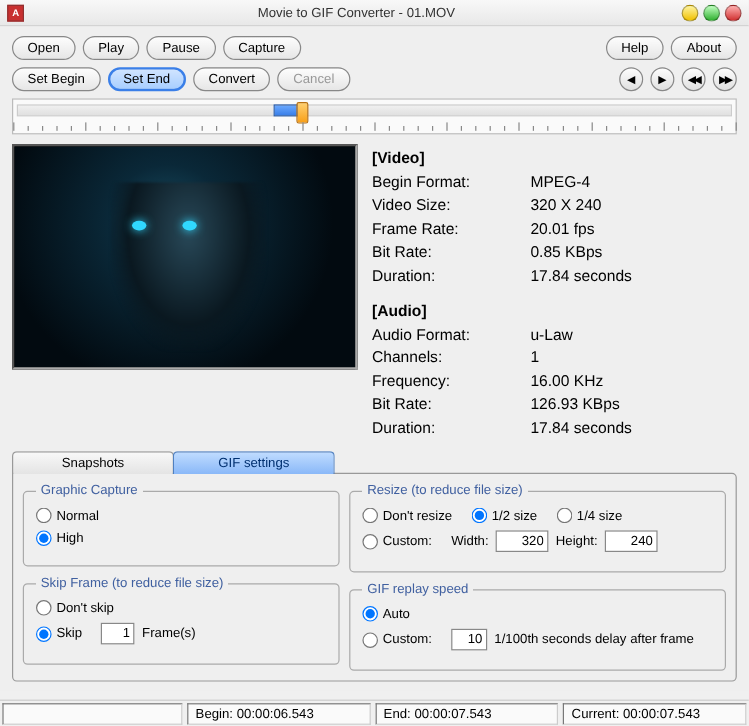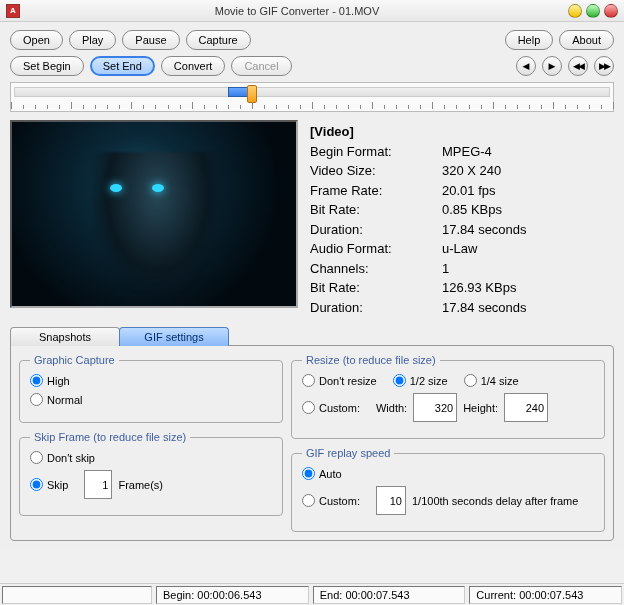--- a/index.html
+++ b/index.html
@@ -31,30 +31,30 @@
 .preview .glow1 { position: absolute; left: 98px; top: 62px; width: 12px; height: 8px; background: #30d8ff; border-radius: 50%; box-shadow: 0 0 8px #30d8ff; }
 .preview .glow2 { position: absolute; left: 140px; top: 62px; width: 12px; height: 8px; background: #30d8ff; border-radius: 50%; box-shadow: 0 0 8px #30d8ff; }
 .info { flex: 1; font-size: 13px; line-height: 1.5; padding-left: 4px; }
 .info .section { font-weight: bold; margin-top: 2px; }
 .info table { border-collapse: collapse; }
 .info td { padding: 0; }
 .info td:first-child { width: 112px; }
 .info td:nth-child(2) { width: 140px; padding-left: 20px; }
 .tabs { margin-top: 10px; }
 .tabstrip { display: flex; position: relative; z-index: 2; }
-.tab { padding: 3px 0; width: 110px; text-align: center; border: 1px solid #999; border-bottom: none; background: linear-gradient(#f8f8f8,#e4e4e4); border-radius: 4px 4px 0 0; margin-right: -1px; font-size: 11px; cursor: pointer; }
+.tab { padding: 3px 0; width: 135px; text-align: center; border: 1px solid #999; border-bottom: none; background: linear-gradient(#f8f8f8,#e4e4e4); border-radius: 4px 4px 0 0; margin-right: -1px; font-size: 11px; cursor: pointer; }
 .tab.active { background: linear-gradient(#c0dcff,#8ab8f8); color: #003070; border-color: #5080c0; position: relative; }
 .tabbody { border: 1px solid #999; border-radius: 0 4px 4px 4px; padding: 8px; background: #efefef; margin-top: -1px; display: flex; gap: 8px; flex-wrap: wrap; }
 fieldset { border: 1px solid #aaa; border-radius: 4px; padding: 8px 10px 10px 10px; font-size: 11px; }
 legend { padding: 0 4px; color: #4060a0; }
 fieldset label { display: inline-flex; align-items: center; gap: 4px; margin-right: 10px; }
 .col { display: flex; flex-direction: column; gap: 8px; }
 .col.left { width: 264px; }
 .col.right { flex: 1; }
-input[type=text] { border: 1px solid #888; height: 29px; padding: 0 3px; font-size: 11px; text-align: right; }
+input[type=text] { border: 1px solid #888; height: 18px; padding: 0 3px; font-size: 11px; text-align: right; }
 .row { display: flex; align-items: center; gap: 6px; margin-bottom: 6px; flex-wrap: wrap; }
 .statusbar { position: absolute; left: 0; right: 0; bottom: 0; height: 22px; border-top: 1px solid #ccc; background: #f0f0f0; display: flex; align-items: center; font-size: 11px; }
 .statusbar .cell { border: 1px inset #ccc; height: 18px; margin: 0 2px; padding: 1px 6px; background: #fafafa; display: flex; align-items: center; }
 .statusbar .cell.empty { width: 150px; }
 .statusbar .cell.v { flex: 1; }
 </style>
 </head>
 <body>
 
 <div class="titlebar">
@@ -178,29 +178,34 @@
         <tr>
               <td>Bit Rate:</td>
               <td>0.85 KBps</td>
             </tr>
         <tr>
               <td>Duration:</td>
               <td>17.84 seconds</td>
             </tr>
       </tbody>
         </table>
+      <div class="section" style="margin-top:10px">[Audio]</div>
       <table>
         <tbody>
             <tr>
               <td>Audio Format:</td>
               <td>u-Law</td>
             </tr>
         <tr>
               <td>Channels:</td>
               <td>1</td>
+            </tr>
+        <tr>
+              <td>Frequency:</td>
+              <td>16.00 KHz</td>
             </tr>
         <tr>
               <td>Bit Rate:</td>
               <td>126.93 KBps</td>
             </tr>
         <tr>
               <td>Duration:</td>
               <td>17.84 seconds</td>
             </tr>
       </tbody>
@@ -212,28 +217,28 @@
     <div class="tabstrip">
       <div class="tab">Snapshots</div>
       <div class="tab active">GIF settings</div>
     </div>
     <div class="tabbody">
       <div class="col left">
         <fieldset>
           <legend>Graphic Capture</legend>
           <div class="row">
               <label>
+                <input type="radio" name="gq" style="">
+                <span>Normal</span>
+              </label>
+            </div>
+          <div class="row">
+              <label>
                 <input type="radio" name="gq" checked="" style="">
                 <span>High</span>
-              </label>
-            </div>
-          <div class="row">
-              <label>
-                <input type="radio" name="gq" style="">
-                <span>Normal</span>
               </label>
             </div>
         </fieldset>
         <fieldset>
           <legend>Skip Frame (to reduce file size)</legend>
           <div class="row">
               <label>
                 <input type="radio" name="sf" style="">
                 <span>Don't skip</span>
               </label>

